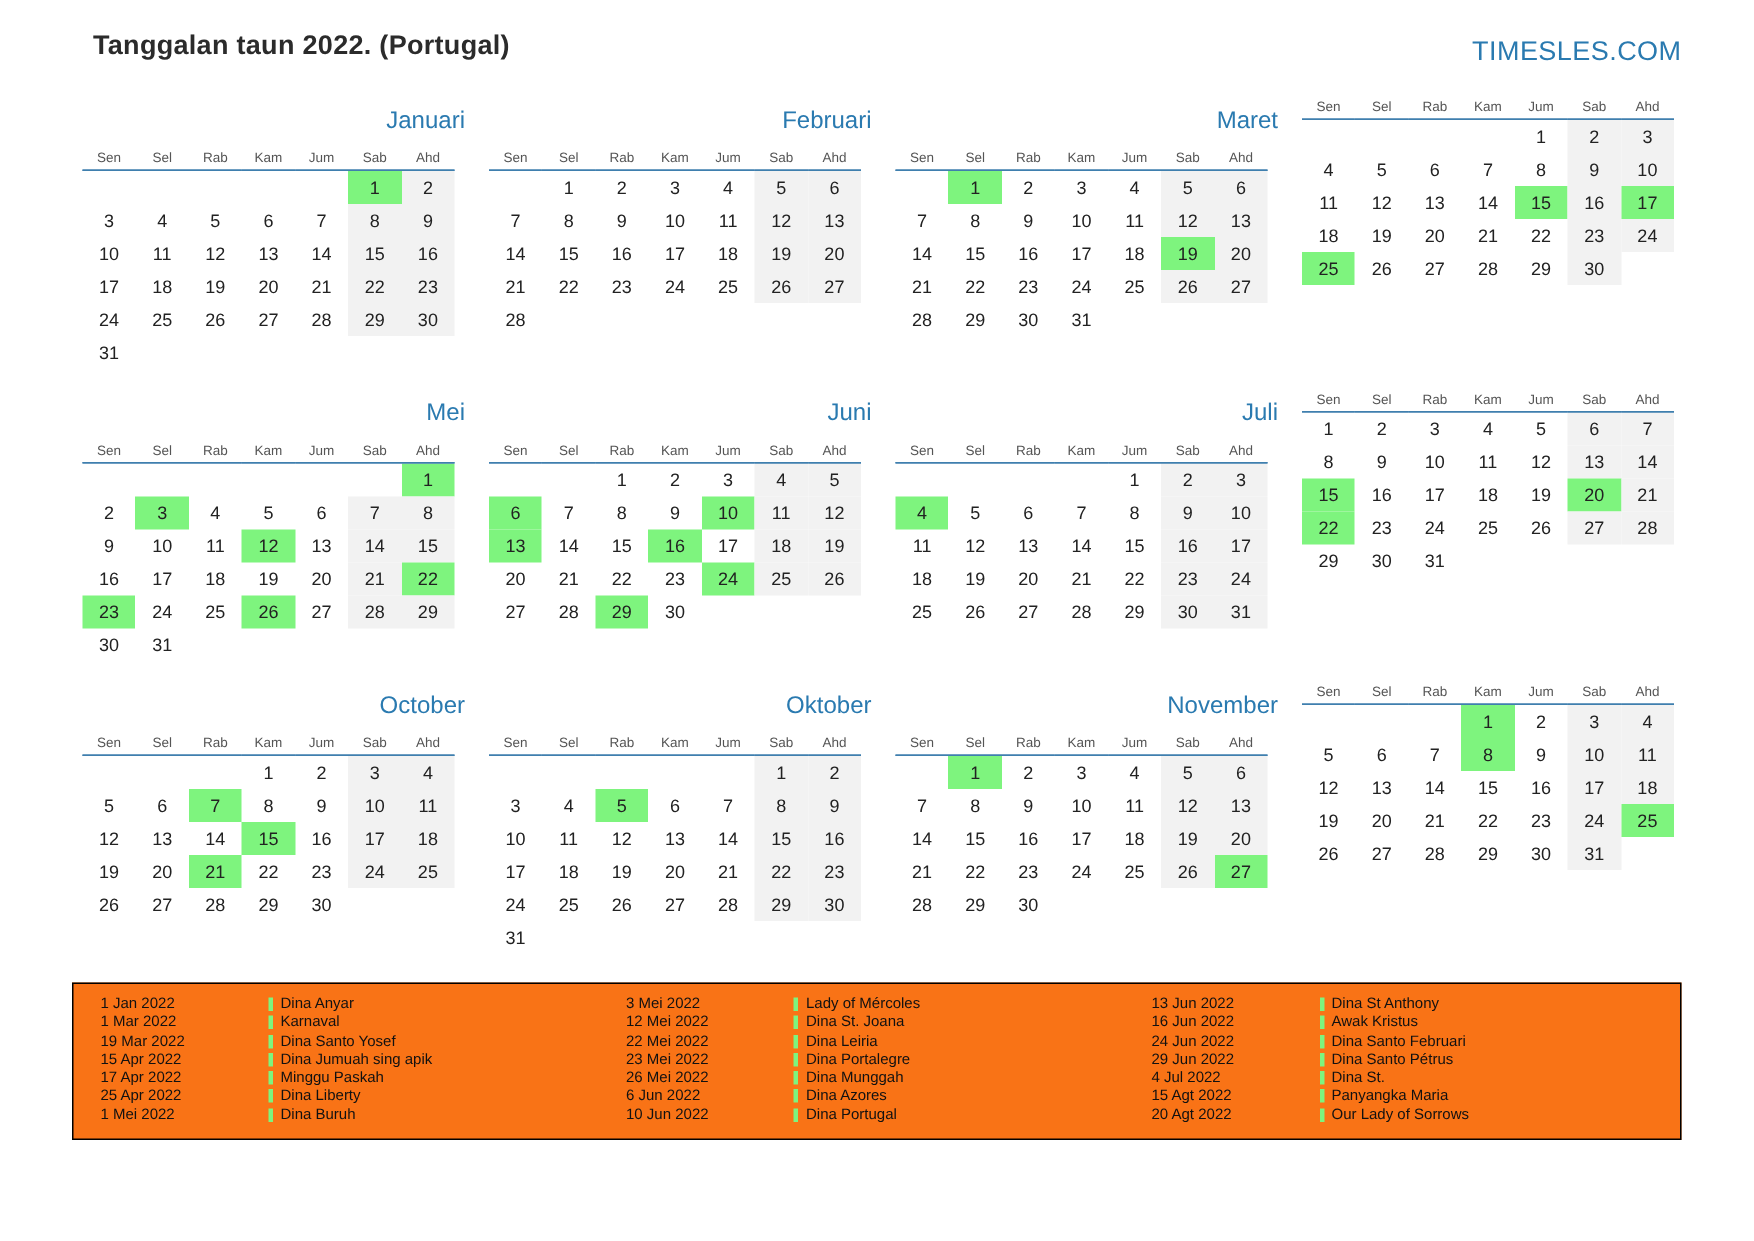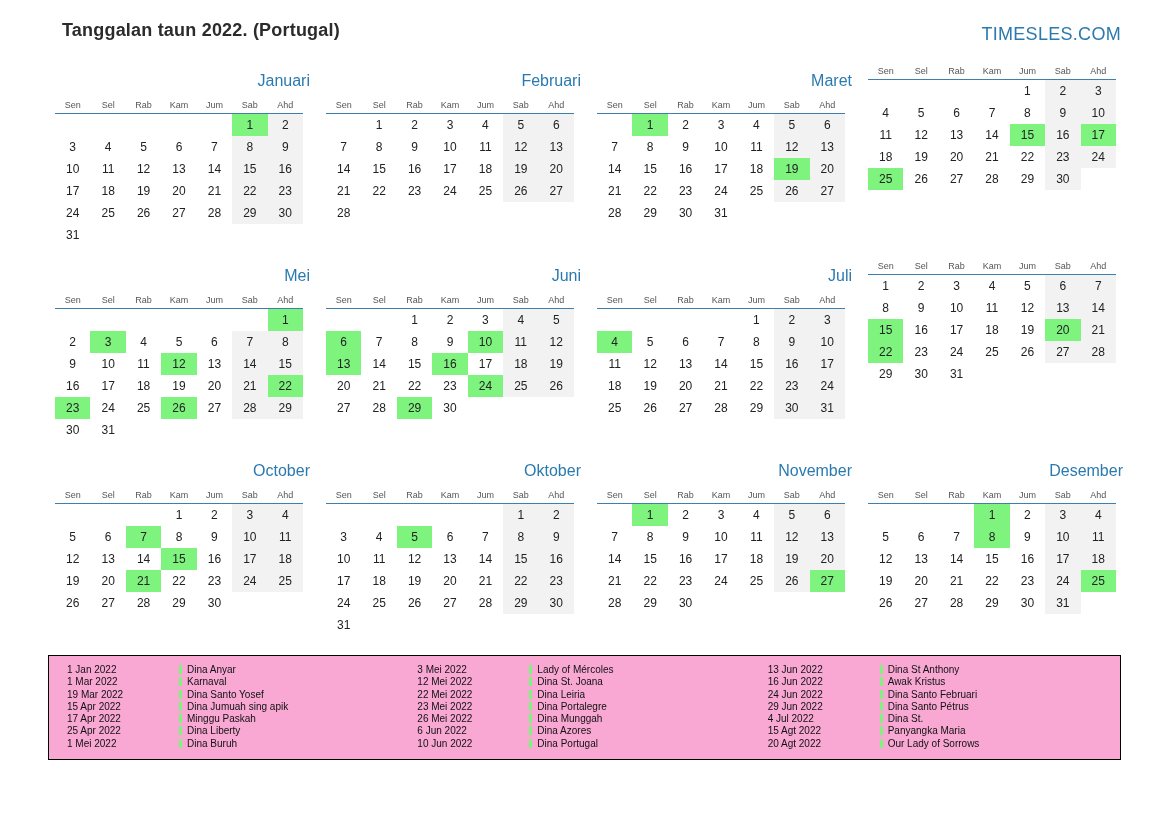--- a/index.html
+++ b/index.html
@@ -77,21 +77,21 @@
   td.wknd { background: #f2f2f2; }
   td.hol  { background: #7ef47e; }
   td.empty { background: transparent; }
 
   .legend {
     position: absolute;
     left: 48px; top: 655px;
     width: 1073px;
     height: 105px;
     border: 1px solid #000;
-    background: #f9a8d4;
+    background: #f97316;
     padding: 8px 10px 6px 18px;
   }
   .legend-cols {
     display: grid;
     grid-template-columns: repeat(3, 1fr);
     column-gap: 8px;
     height: 100%;
   }
   .legend-col { display: flex; flex-direction: column; }
   .legend-row {
@@ -833,21 +833,20 @@
               <td class="">30</td>
               <td class="empty">&nbsp;</td>
               <td class="empty">&nbsp;</td>
               <td class="empty">&nbsp;</td>
               <td class="empty">&nbsp;</td>
             </tr>
           </tbody>
         </table>
       </div>
       <div class="month">
-        <div class="month-name">Desember</div>
         <table class="cal">
           <thead>
             <tr>
               <th>Sen</th>
               <th>Sel</th>
               <th>Rab</th>
               <th>Kam</th>
               <th>Jum</th>
               <th>Sab</th>
               <th>Ahd</th>

